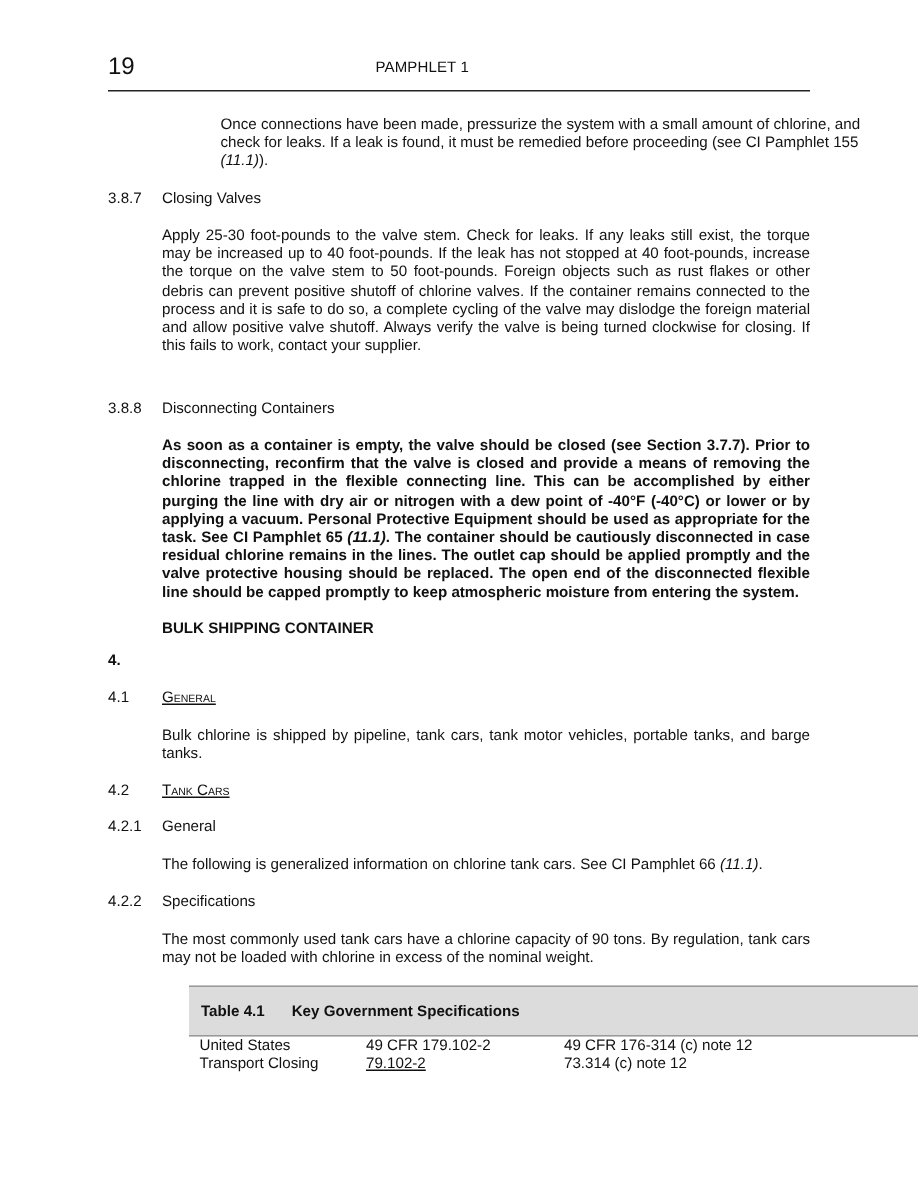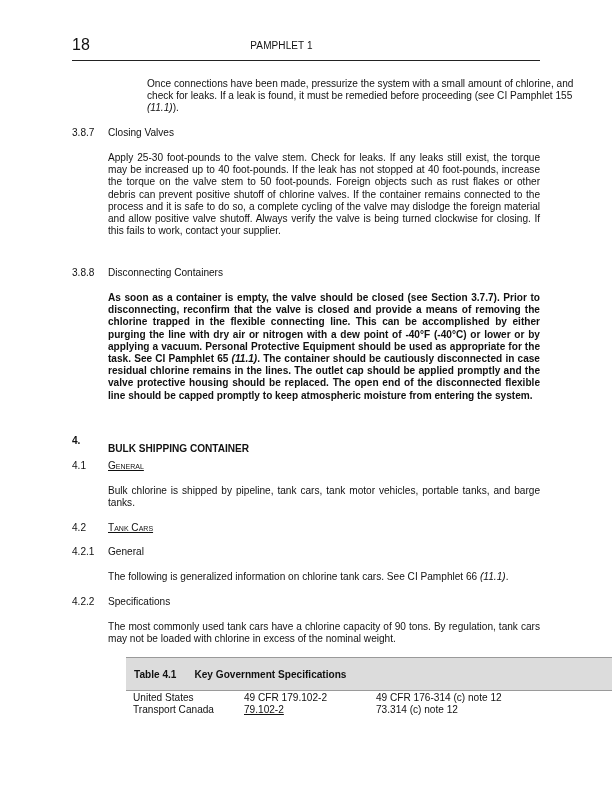--- a/index.html
+++ b/index.html
@@ -24,40 +24,40 @@
     position: absolute; left: 126px; width: 507px; top: 657px; height: 32px;
     background: #dcdcdc; border-top: 1px solid #9a9a9a; border-bottom: 1px solid #9a9a9a;
   }
   .table-title { position: absolute; left: 8px; top: 11px; font-size: 10.1px; font-weight: bold; }
   .table-title .label2 { margin-left: 18px; }
   .tcell { position: absolute; font-size: 10.1px; }
 </style>
 </head>
 <body>
 
-<div class="page-num">18</div>
+<div class="page-num">19</div>
 <div class="running-head">PAMPHLET 1</div>
 <div class="header-rule"></div>
 
 <div class="block body left" style="top:78px;margin-left:39px;">
   <span>Once connections have been made, pressurize the system with a small amount of chlorine, and check for leaks.  If a leak is found, it must be remedied before proceeding (see CI Pamphlet 155 </span><i>(11.1)</i><span>).</span>
 </div>
 
 <div class="num" style="top:127px;">3.8.7</div>
 <div class="heading" style="top:127px;text-align:center;">Closing Valves</div>
 <div class="block body" style="top:152px;">Apply 25-30 foot-pounds to the valve stem.  Check for leaks.  If any leaks still exist, the torque may be increased up to 40 foot-pounds.  If the leak has not stopped at 40 foot-pounds, increase the torque on the valve stem to 50 foot-pounds. Foreign objects such as rust flakes or other debris can prevent positive shutoff of chlorine valves.  If the container remains connected to the process and it is safe to do so, a complete cycling of the valve may dislodge the foreign material and allow positive valve shutoff.  Always verify the valve is being turned clockwise for closing. If this fails to work, contact your supplier.</div>
 
 <div class="num" style="top:267px;">3.8.8</div>
 <div class="heading" style="top:267px;">Disconnecting Containers</div>
 <div class="block body" style="top:292px;font-weight:bold;">
   <span>As soon as a container is empty, the valve should be closed (see Section 3.7.7).  Prior to disconnecting, reconfirm that the valve is closed and provide a means of removing the chlorine trapped in the flexible connecting line.  This can be accomplished by either purging the line with dry air or nitrogen with a dew point of -40°F (-40°C) or lower or by applying a vacuum.  Personal Protective Equipment should be used as appropriate for the task. See CI Pamphlet 65 </span><i>(11.1)</i><span>.  The container should be cautiously disconnected in case residual chlorine remains in the lines.  The outlet cap should be applied promptly and the valve protective housing should be replaced.  The open end of the disconnected flexible line should be capped promptly to keep atmospheric moisture from entering the system.</span>
 </div>
 
 <div class="num bold" style="top:435px;">4.</div>
-<div class="heading bold" style="top:443px;">BULK SHIPPING CONTAINER</div>
+<div class="heading bold" style="top:414px;">BULK SHIPPING CONTAINER</div>
 
 <div class="num" style="top:460px;">4.1</div>
 <div class="heading sc" style="top:460px;">General</div>
 <div class="block body" style="top:485px;">Bulk chlorine is shipped by pipeline, tank cars, tank motor vehicles, portable tanks, and barge tanks.</div>
 
 <div class="num" style="top:522px;">4.2</div>
 <div class="heading sc" style="top:522px;">Tank Cars</div>
 
 <div class="num" style="top:546px;">4.2.1</div>
 <div class="heading" style="top:546px;">General</div>
@@ -71,15 +71,15 @@
 
 <div class="table-band">
   <div class="table-title">
     <span>Table 4.1</span><span class="label2">Key Government Specifications</span>
   </div>
 </div>
 
 <div class="tcell" style="left:133px; top:692px;">United States</div>
 <div class="tcell" style="left:244px; top:692px;">49 CFR 179.102-2</div>
 <div class="tcell" style="left:376px; top:692px;">49 CFR 176-314 (c) note 12</div>
-<div class="tcell" style="left:133px; top:704px;">Transport Canada</div>
+<div class="tcell" style="left:133px; top:704px;">Transport Closing</div>
 <div class="tcell" style="left:244px; top:704px;text-decoration:underline;">79.102-2</div>
 <div class="tcell" style="left:376px; top:704px;">73.314 (c) note 12</div>
 
 </body></html>

